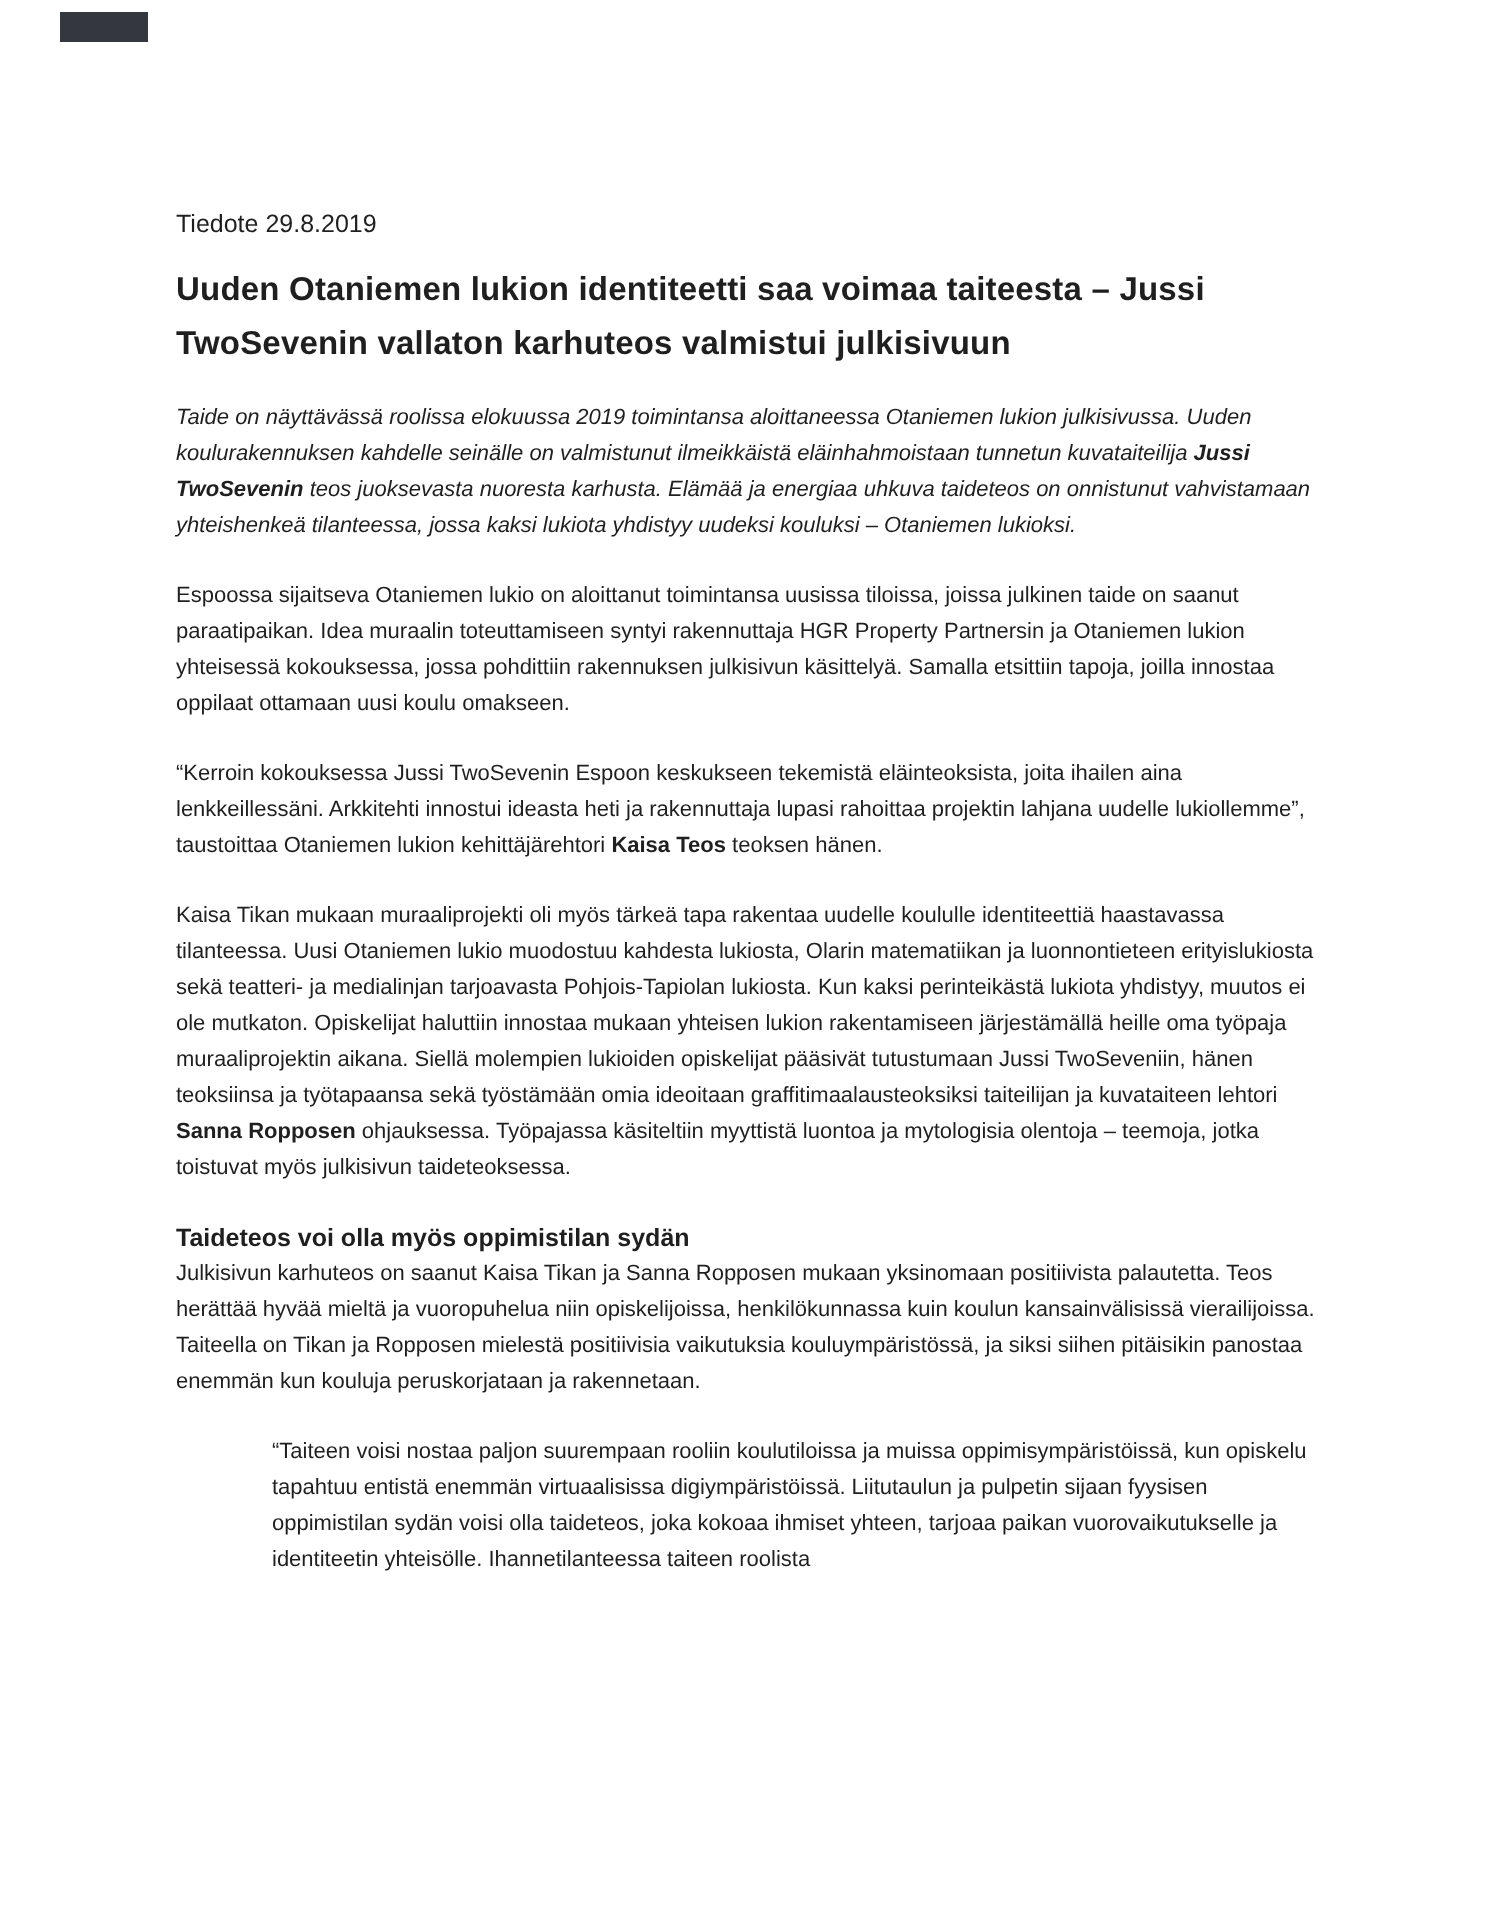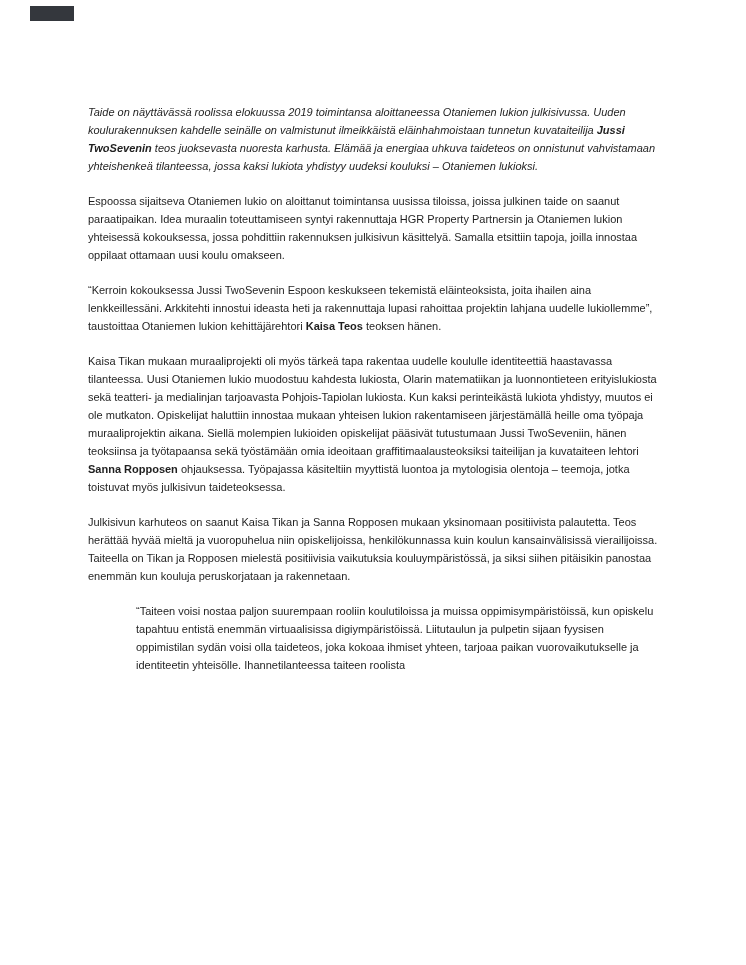--- a/index.html
+++ b/index.html
@@ -58,29 +58,32 @@
 </style>
 </head>
 <body>
 
 <div class="page">
 
   <div class="corner-mark"></div>
 
   <div class="content">
 
+    <p class="date">Tiedote 29.8.2019</p>
 
+    <h1 class="title">Uuden Otaniemen lukion identiteetti saa voimaa taiteesta – Jussi TwoSevenin vallaton karhuteos valmistui julkisivuun</h1>
 
     <p class="lead"><span>Taide on näyttävässä roolissa elokuussa 2019 toimintansa aloittaneessa Otaniemen lukion julkisivussa. Uuden koulurakennuksen kahdelle seinälle on valmistunut ilmeikkäistä eläinhahmoistaan tunnetun kuvataiteilija </span><span style="font-weight: bold;">Jussi TwoSevenin</span><span> teos juoksevasta nuoresta karhusta. Elämää ja energiaa uhkuva taideteos on onnistunut vahvistamaan yhteishenkeä tilanteessa, jossa kaksi lukiota yhdistyy uudeksi kouluksi – Otaniemen lukioksi.</span></p>
 
     <p class="para"><span>Espoossa sijaitseva Otaniemen lukio on aloittanut toimintansa uusissa tiloissa, joissa julkinen taide on saanut paraatipaikan. Idea muraalin toteuttamiseen syntyi rakennuttaja HGR Property Partnersin ja Otaniemen lukion yhteisessä kokouksessa, jossa pohdittiin rakennuksen julkisivun käsittelyä. Samalla etsittiin tapoja, joilla innostaa oppilaat ottamaan uusi koulu omakseen.</span></p>
 
     <p class="para"><span>“Kerroin kokouksessa Jussi TwoSevenin Espoon keskukseen tekemistä eläinteoksista, joita ihailen aina lenkkeillessäni. Arkkitehti innostui ideasta heti ja rakennuttaja lupasi rahoittaa projektin lahjana uudelle lukiollemme”, taustoittaa Otaniemen lukion kehittäjärehtori </span><span style="font-weight: bold;">Kaisa Teos</span><span> teoksen hänen.</span></p>
 
     <p class="para"><span>Kaisa Tikan mukaan muraaliprojekti oli myös tärkeä tapa rakentaa uudelle koululle identiteettiä haastavassa tilanteessa. Uusi Otaniemen lukio muodostuu kahdesta lukiosta, Olarin matematiikan ja luonnontieteen erityislukiosta sekä teatteri- ja medialinjan tarjoavasta Pohjois-Tapiolan lukiosta. Kun kaksi perinteikästä lukiota yhdistyy, muutos ei ole mutkaton. Opiskelijat haluttiin innostaa mukaan yhteisen lukion rakentamiseen järjestämällä heille oma työpaja muraaliprojektin aikana. Siellä molempien lukioiden opiskelijat pääsivät tutustumaan Jussi TwoSeveniin, hänen teoksiinsa ja työtapaansa sekä työstämään omia ideoitaan graffitimaalausteoksiksi taiteilijan ja kuvataiteen lehtori </span><span style="font-weight: bold;">Sanna Ropposen</span><span> ohjauksessa. Työpajassa käsiteltiin myyttistä luontoa ja mytologisia olentoja – teemoja, jotka toistuvat myös julkisivun taideteoksessa.</span></p>
 
+    <h2 class="subheading">Taideteos voi olla myös oppimistilan sydän</h2>
 
     <p class="para after-subheading"><span>Julkisivun karhuteos on saanut Kaisa Tikan ja Sanna Ropposen mukaan yksinomaan positiivista palautetta. Teos herättää hyvää mieltä ja vuoropuhelua niin opiskelijoissa, henkilökunnassa kuin koulun kansainvälisissä vierailijoissa. Taiteella on Tikan ja Ropposen mielestä positiivisia vaikutuksia kouluympäristössä, ja siksi siihen pitäisikin panostaa enemmän kun kouluja peruskorjataan ja rakennetaan.</span></p>
 
     <p class="para gap-large"><span>“Taiteen voisi nostaa paljon suurempaan rooliin koulutiloissa ja muissa oppimisympäristöissä, kun opiskelu tapahtuu entistä enemmän virtuaalisissa digiympäristöissä. Liitutaulun ja pulpetin sijaan fyysisen oppimistilan sydän voisi olla taideteos, joka kokoaa ihmiset yhteen, tarjoaa paikan vuorovaikutukselle ja identiteetin yhteisölle. Ihannetilanteessa taiteen roolista</span></p>
 
   </div>
 </div>
 
 </body></html>

